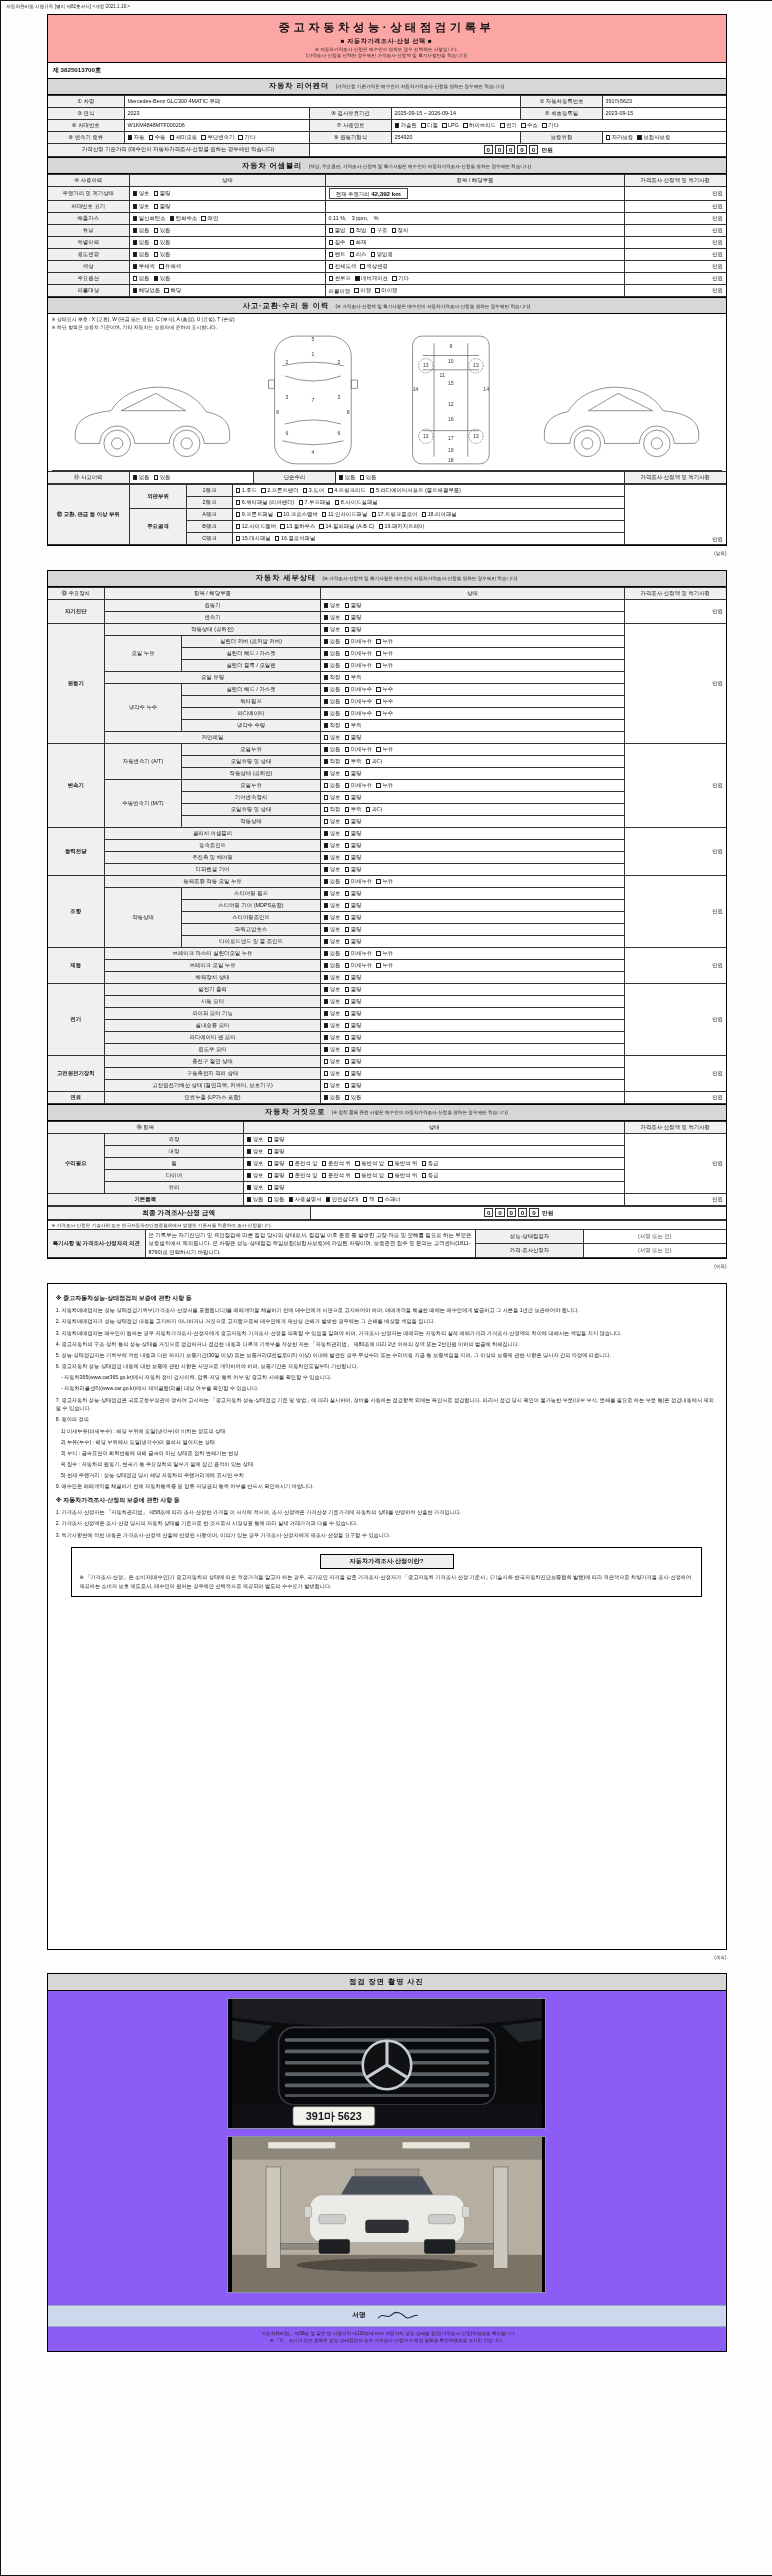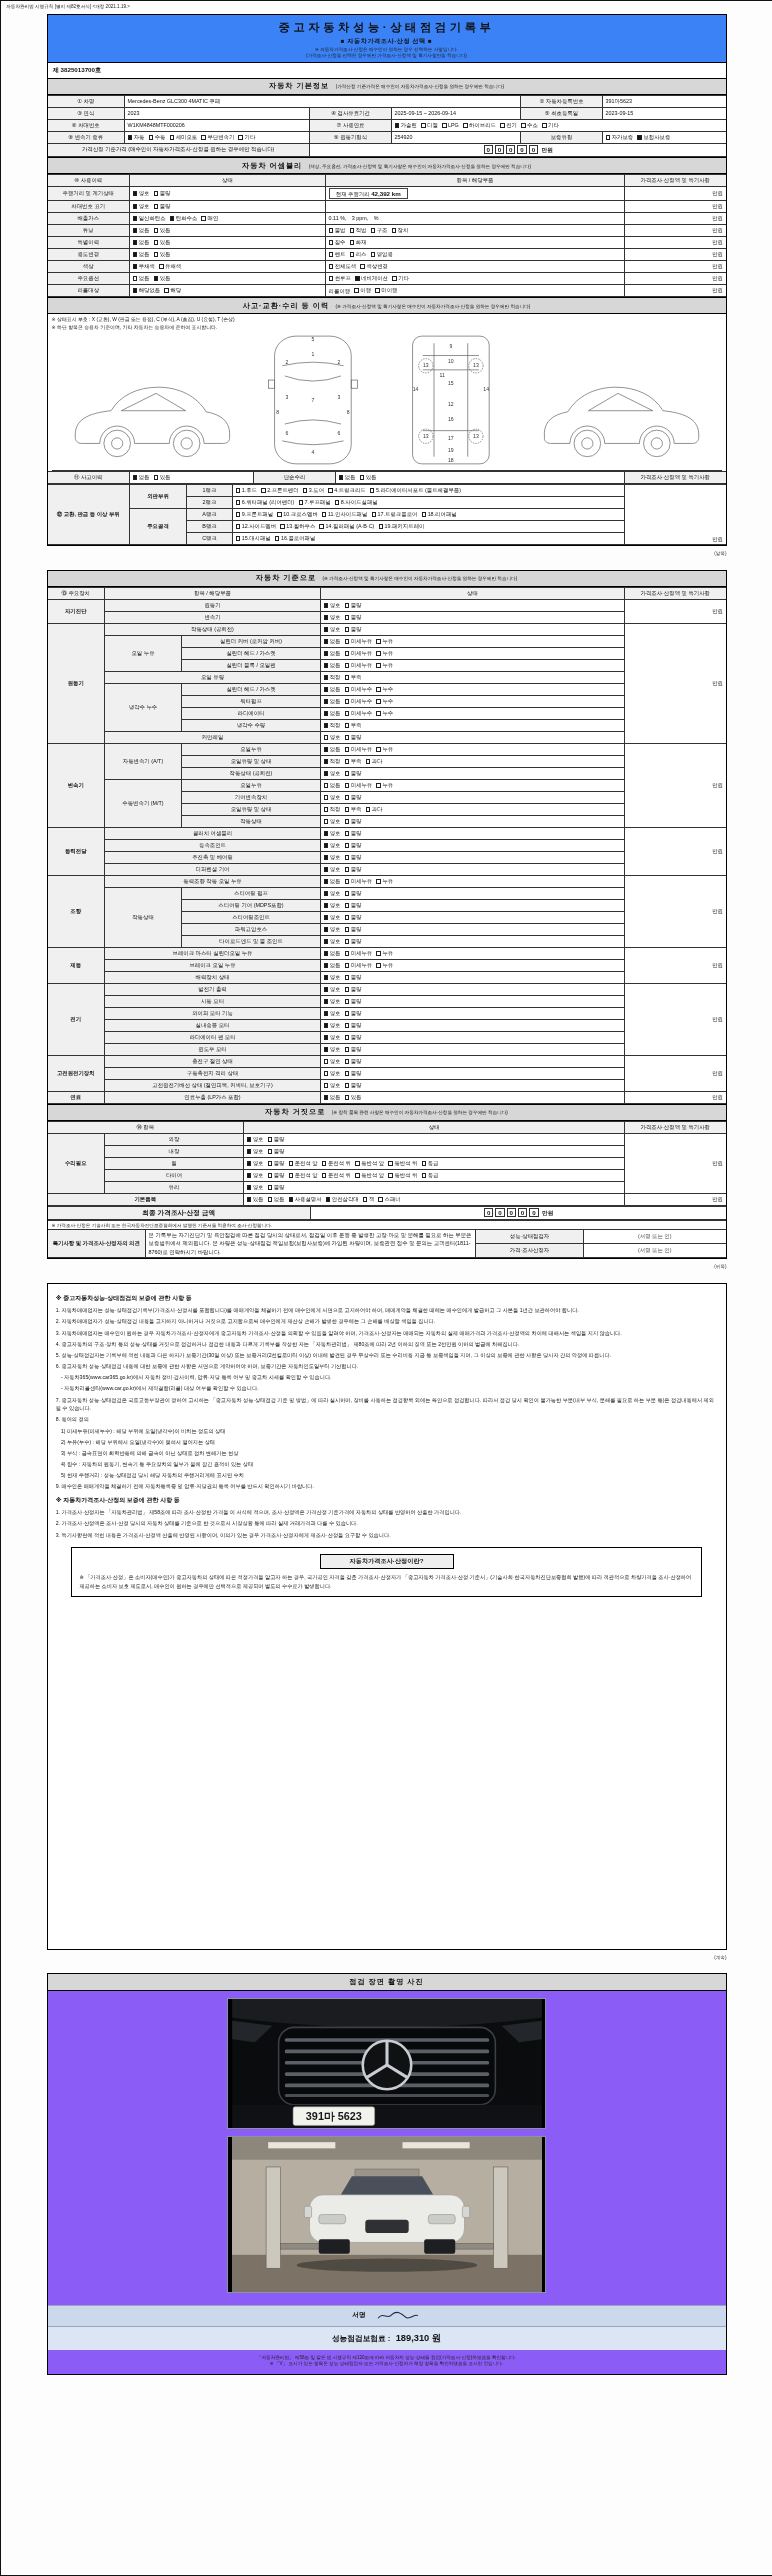--- a/index.html
+++ b/index.html
@@ -4,21 +4,21 @@
 <style>
   *{box-sizing:border-box;margin:0;padding:0}
   html,body{background:#fff}
   body{font-family:"Liberation Sans","DejaVu Sans",sans-serif;color:#111}
   .sheet{position:relative;width:773px;min-height:2576px;margin:0 auto;background:#fdfdfd;border:1px solid #111;padding:2.1px 0 12.4px}
   .top-note{font-size:4.6px;color:#222;margin:1px 0 5.2px 5.2px}
   .block{width:680px;margin:0 auto 5.2px;border:0.8px solid #000;background:#fff}
   .gap{height:13.4px}
   .page-mark{width:680px;margin:1px auto 0;text-align:right;font-size:4.6px;color:#333}
 
-  .doc-header{background:#3b82f6;border-bottom:0.6px solid #000;text-align:center;padding:4.6px 0 3.6px}
+  .doc-header{background:#fca5a5;border-bottom:0.6px solid #000;text-align:center;padding:4.6px 0 3.6px}
   .doc-title{font-size:11.3px;font-weight:bold;letter-spacing:3.6px}
   .doc-subtitle{font-size:6.2px;font-weight:bold;margin-top:2.1px;letter-spacing:0.5px}
   .doc-note{font-size:4.6px;margin-top:1px;color:#222}
   .doc-no{font-size:6.2px;font-weight:bold;padding:3.6px 5.2px 2.6px}
 
   .sec-bar{background:#d7d7d7;border-top:0.6px solid #000;border-bottom:0.6px solid #000;text-align:center;padding:2.6px 0}
   .sec-bar.first{border-top:none}
   .sec-title{font-size:7.2px;font-weight:bold;letter-spacing:1px}
   .sec-sub{font-size:4.6px;margin-left:4.1px;font-weight:normal}
 
@@ -79,21 +79,21 @@
   <section class="block">
     <header class="doc-header">
       <div class="doc-title">중고자동차성능·상태점검기록부</div>
       <div class="doc-subtitle">■ 자동차가격조사·산정 선택 ■</div>
       <div class="doc-note">※ 자동차가격조사·산정은 매수인이 원하는 경우 선택하는 사항입니다.</div>
       <div class="doc-note">(가격조사·산정을 선택한 경우에만 가격조사·산정액 및 특기사항란을 적습니다)</div>
     </header>
     <div class="doc-no">제 3825013700호</div>
 
     <div class="sec-bar">
-      <span class="sec-title">자동차 기본정보</span>
+      <span class="sec-title">자동차 리어펜더</span>
       <span class="sec-sub">(가격산정 기준가격은 매수인이 자동차가격조사·산정을 원하는 경우에만 적습니다)</span>
     </div>
     <table class="tbl">
       <colgroup>
           <col style="width:77px">
           <col style="width:185px">
           <col style="width:82px">
           <col style="width:129px">
           <col style="width:82px">
           <col>
@@ -557,21 +557,21 @@
               </span></td>
       </tr>
     </tbody>
       </table>
   </section>
   <div class="page-mark">(앞쪽)</div>
   <div class="gap"></div>
 
   <section class="block">
     <div class="sec-bar first">
-      <span class="sec-title">자동차 기준으로</span>
+      <span class="sec-title">자동차 세부상태</span>
       <span class="sec-sub">(※ 가격조사·산정액 및 특기사항은 매수인이 자동차가격조사·산정을 원하는 경우에만 적습니다)</span>
     </div>
     <table class="tbl">
       <colgroup>
           <col style="width:57px">
           <col style="width:77px">
           <col style="width:139px">
           <col style="width:304px">
           <col>
         </colgroup>
@@ -1315,23 +1315,19 @@
           <rect x="372" y="198" width="60" height="28" rx="4" fill="#1e1f22"></rect>
         </svg>
       </div>
     </div>
     <div class="band sign-band">
       <span>서명</span>
       <svg width="46" height="13.4" viewBox="0 0 90 26">
         <path d="M6,18 C16,4 24,22 33,11 C42,2 52,8 60,16 C68,22 78,8 84,13" fill="none" stroke="#1d2a44" stroke-width="2"></path>
       </svg>
     </div>
-    <div class="band fee-band">
-      <span>성능점검보험료 :</span>
-      <span class="fee-val">189,310 원</span>
-    </div>
     <div class="foot">
       <p>「자동차관리법」 제58조 및 같은 법 시행규칙 제120조에 따라 자동차의 성능·상태를 점검(가격조사·산정)하였음을 확인합니다.</p>
       <p>※ 「V」 표시가 있는 항목은 성능·상태점검자 또는 가격조사·산정자가 해당 항목을 확인하였음을 표시한 것입니다.</p>
     </div>
   </section>
 </div>
 
 
 </body></html>

